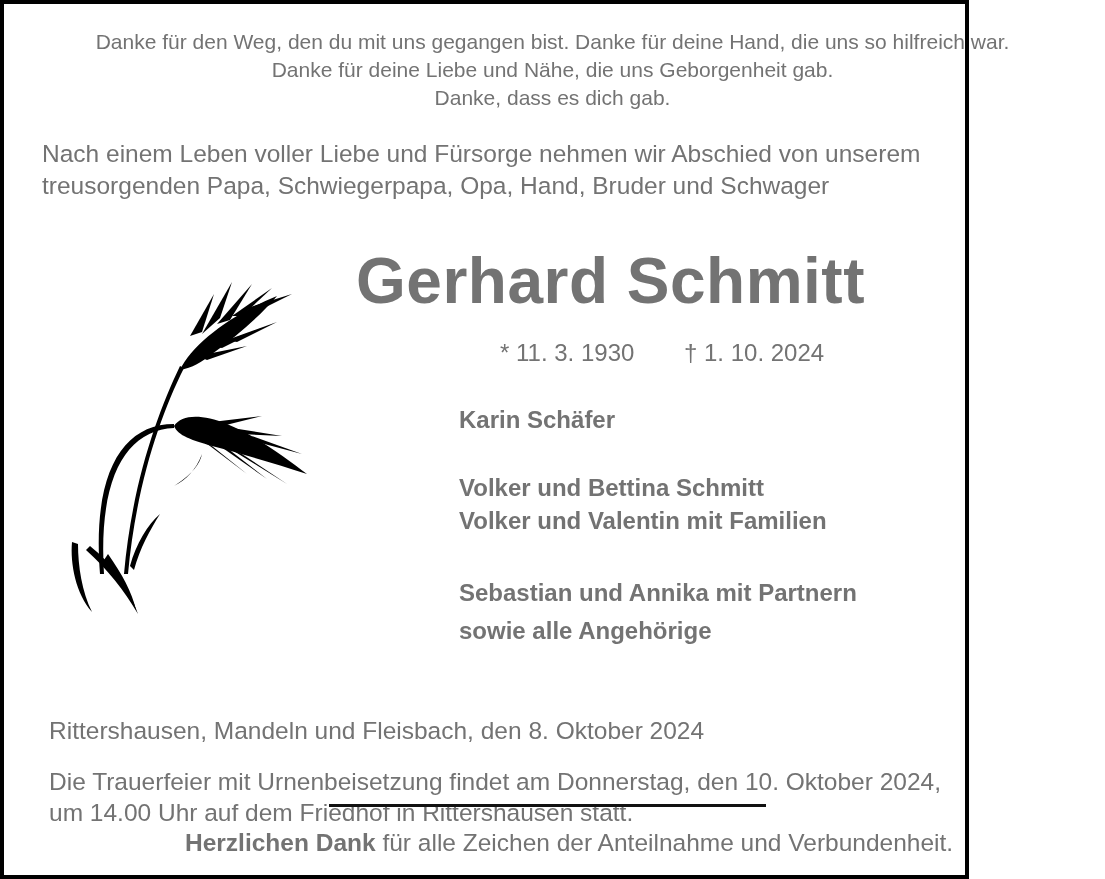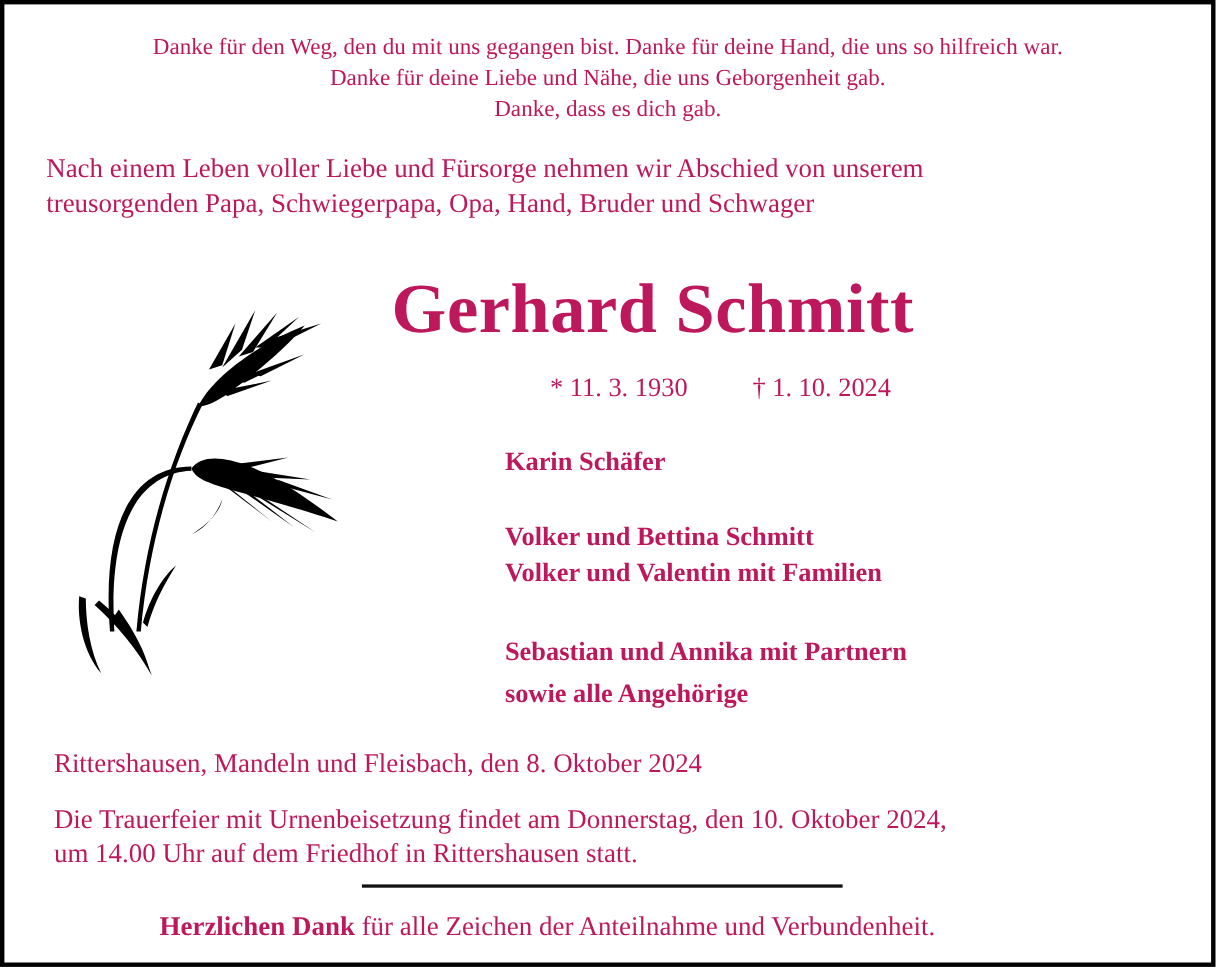--- a/index.html
+++ b/index.html
@@ -1,31 +1,31 @@
 <!DOCTYPE html>
 <html><head>
 <meta charset="utf-8">
 <style>
   html, body { margin: 0; padding: 0; background: #fff; }
   body { width: 1105px; height: 879px; overflow: hidden; }
   .frame {
-    position: absolute; left: 0; top: 0; width: 1105px; height: 879px;
+    position: absolute; left: 0; top: 0; width: 969px; height: 879px;
     box-sizing: border-box; border: 4px solid #000; background: #fff;
-    font-family: Liberation Serif, serif; color: #be185d;
+    font-family: Liberation Sans, sans-serif; color: #737373;
   }
   .t { position: absolute; white-space: nowrap; }
   .motto { left: 0; width: 1097px; text-align: center; font-size: 21px; line-height: 28px; }
   .intro { left: 38px; font-size: 24.5px; line-height: 32px; }
   .name { left: 352px; top: 239px; font-size: 64px; font-weight: bold; letter-spacing: 0.5px; line-height: 76px; }
   .dates { top: 334px; font-size: 24px; line-height: 30px; margin-left: 48px; }
   .mourner { left: 455px; font-size: 24px; font-weight: bold; line-height: 30px; }
-  .footer { left: 45px; font-size: 24.5px; line-height: 30px; }
+  .footer { left: 45px; font-size: 24.5px; line-height: 30px; margin-top: 36px; }
   .rule { position: absolute; left: 325px; top: 800px; width: 437px; height: 3px; background: #111; }
   .thanks { left: 141px; top: 824px; font-size: 24.5px; line-height: 30px; }
-  .thanks b { font-weight: bold; }
+  .thanks b { font-weight: bold; margin-left: 40px; }
   .wheat { position: absolute; left: 58px; top: 270px; width: 280px; height: 340px; }
 </style>
 </head>
 <body>
 
 <div class="frame">
 
   <div class="t motto" style="top:24px">Danke für den Weg, den du mit uns gegangen bist. Danke für deine Hand, die uns so hilfreich war.</div>
   <div class="t motto" style="top:52px">Danke für deine Liebe und Nähe, die uns Geborgenheit gab.</div>
   <div class="t motto" style="top:80px">Danke, dass es dich gab.</div>

